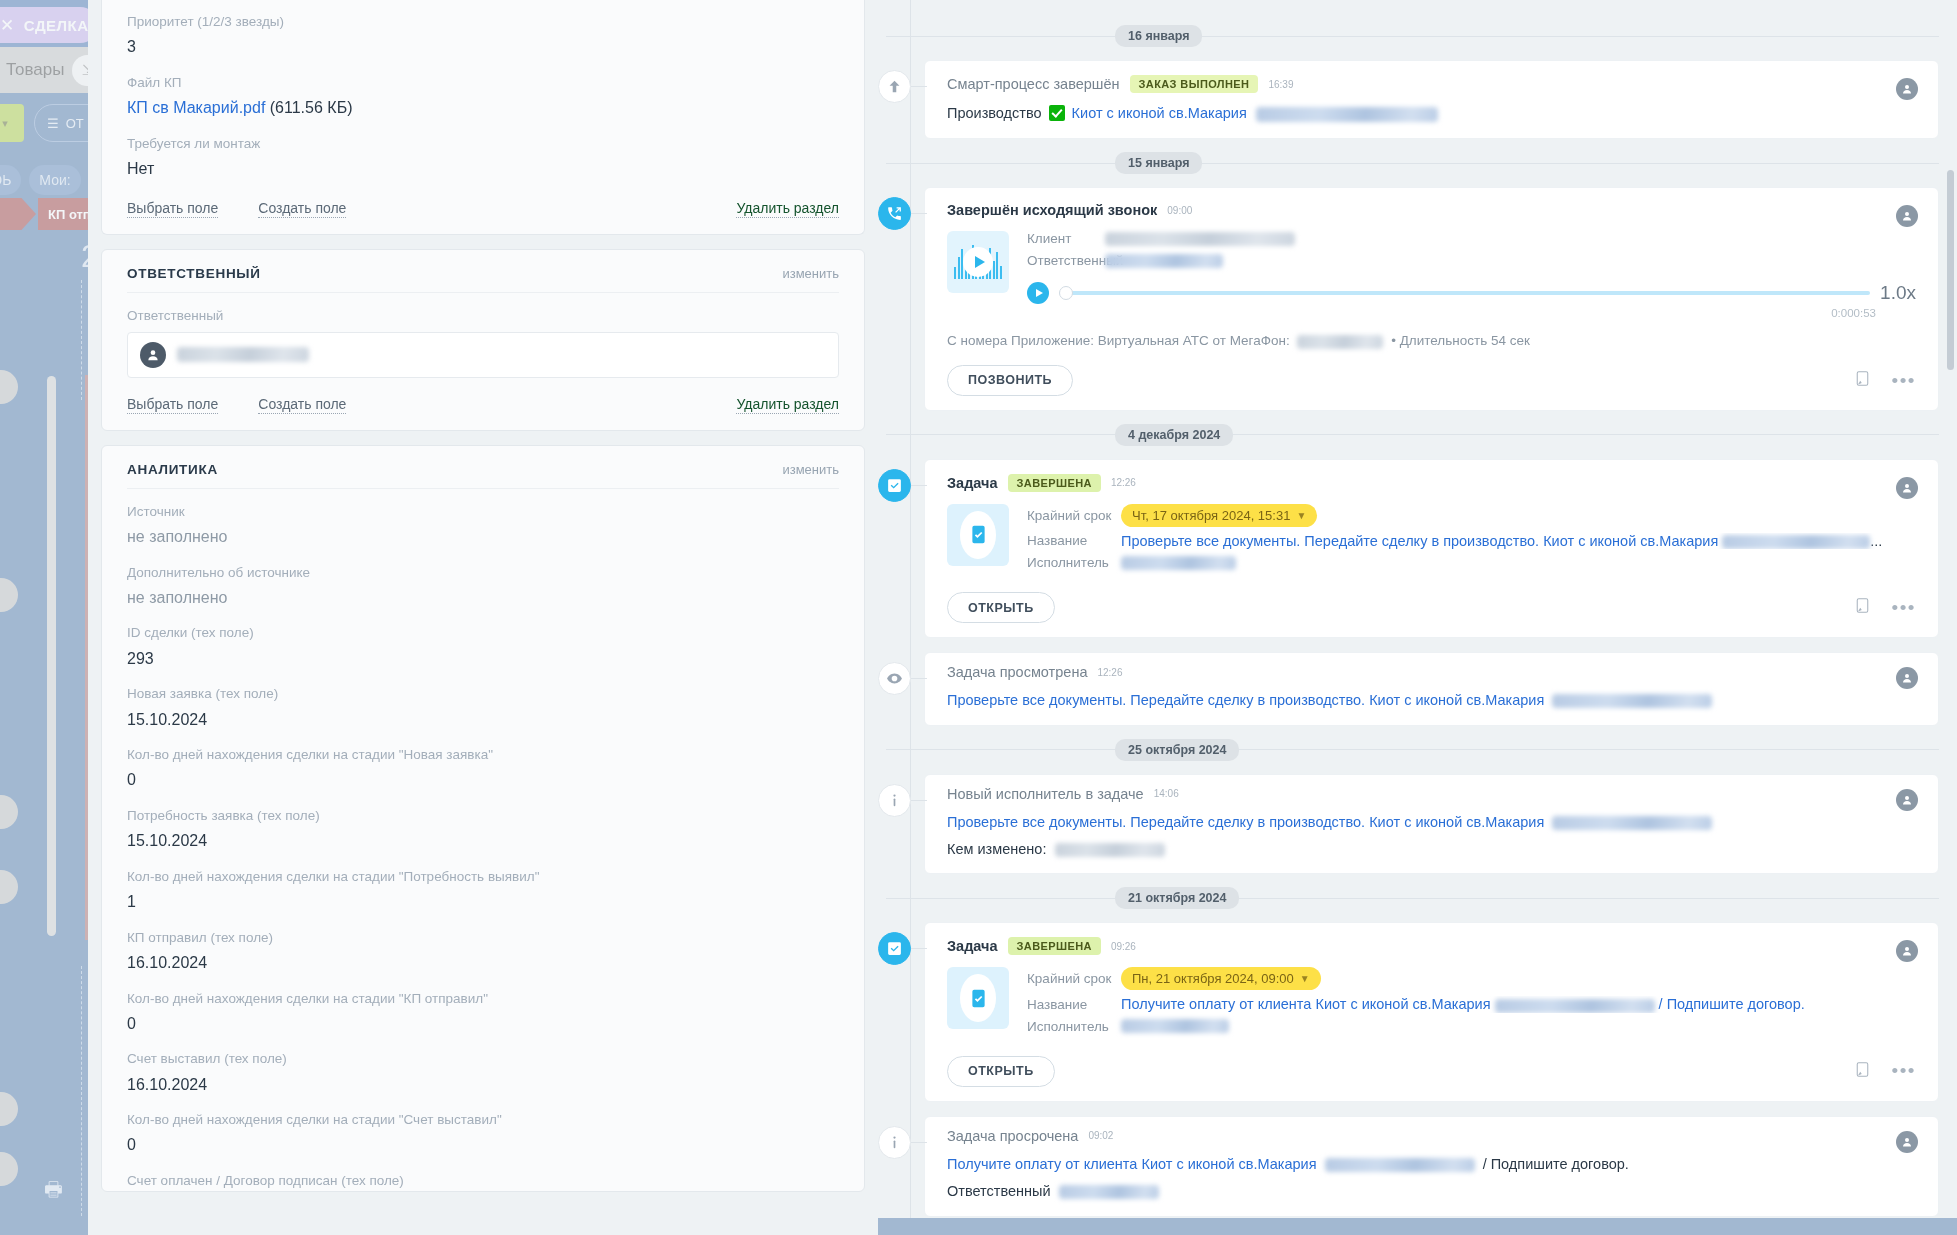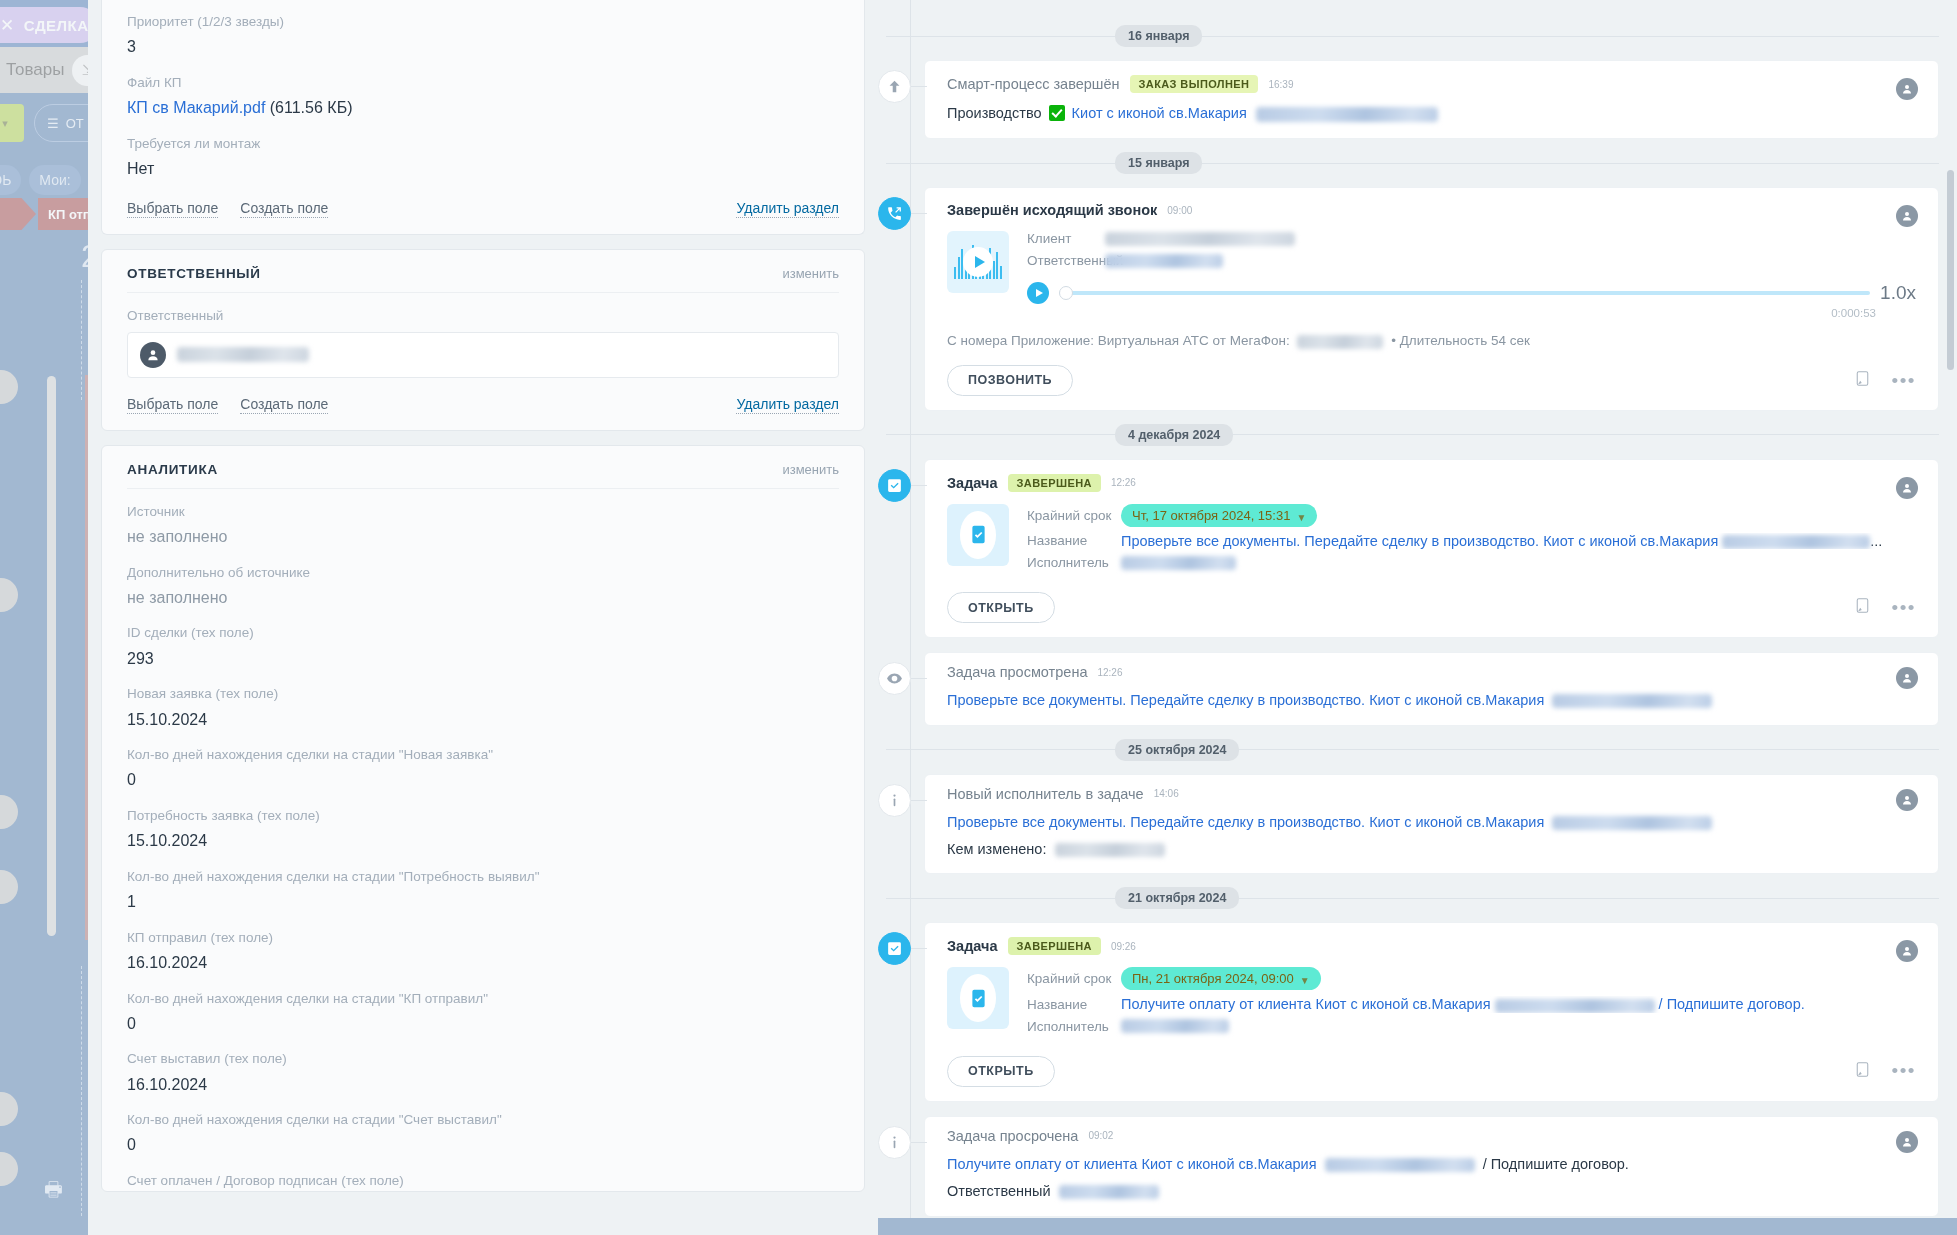--- a/index.html
+++ b/index.html
@@ -146,26 +146,26 @@
   .sec-edit { font-size: 13px; color: #97a4b1; cursor: pointer; }
   .fld { padding-top: 13px; }
   .fld-lbl { font-size: 13.5px; color: #a3aeba; line-height: 1.5; }
   .fld-val { font-size: 16px; color: #2b3947; line-height: 1.6; padding-top: 2px; }
   .fld-val a { color: #2a6fd6; text-decoration: none; }
   .fld-val .sz { color: #2b3947; }
   .sec-links {
     display: flex; gap: 26px; padding: 18px 0 16px 0;
     align-items: center; justify-content: space-between;
   }
-  .sec-links .lgroup { display: flex; gap: 22px; }
+  .sec-links .lgroup { display: flex; gap: 40px; }
   .dlink {
     font-size: 14px; color: #5b6977;
     border-bottom: 1px dotted #9aa6b3; cursor: pointer; padding-bottom: 1px;
   }
-  .dlink.del { color: #0369a1; }
+  .dlink.del { color: #14532d; }
   .resp-box {
     margin-top: 6px; border: 1px solid #e6eaee; border-radius: 4px;
     background: #fff; height: 46px; display: flex; align-items: center;
     padding: 0 12px; gap: 11px;
   }
   .avatar-dark {
     width: 26px; height: 26px; border-radius: 50%; background: #4d5a68;
     display: flex; align-items: center; justify-content: center;
   }
   .avatar-dark svg { width: 14px; height: 14px; fill: #fff; }
@@ -315,23 +315,23 @@
   .task-ico .oval {
     width: 36px; height: 48px; border-radius: 50%; background: #fff;
     display: flex; align-items: center; justify-content: center;
   }
   .task-ico .oval svg { width: 21px; height: 21px; fill: #2bb6ec; }
   .task-meta { flex: 1 1 auto; min-width: 0; }
   .trow { display: flex; align-items: center; padding-bottom: 6px; }
   .trow .k { width: 94px; flex: 0 0 auto; font-size: 13.5px; color: #8a96a2; }
   .trow .v { font-size: 14.5px; color: #2a6fd6; min-width: 0; }
   .pill-yellow {
-    background: #5eead4; color: #7a6415; font-size: 13px;
+    background: #fde047; color: #7a6415; font-size: 13px;
     padding: 4px 11px; border-radius: 12px; display: inline-flex;
-    align-items: flex-end; gap: 6px;
+    align-items: center; gap: 6px;
   }
   .pill-yellow .cv { font-size: 10px; opacity: .75; }
   .nowrap-ell { white-space: nowrap; overflow: hidden; text-overflow: clip; }
 
   
   .vscroll {
     position: absolute; right: 3px; width: 7px; border-radius: 4px;
     background: #c4ccd4;
   }
 </style>

